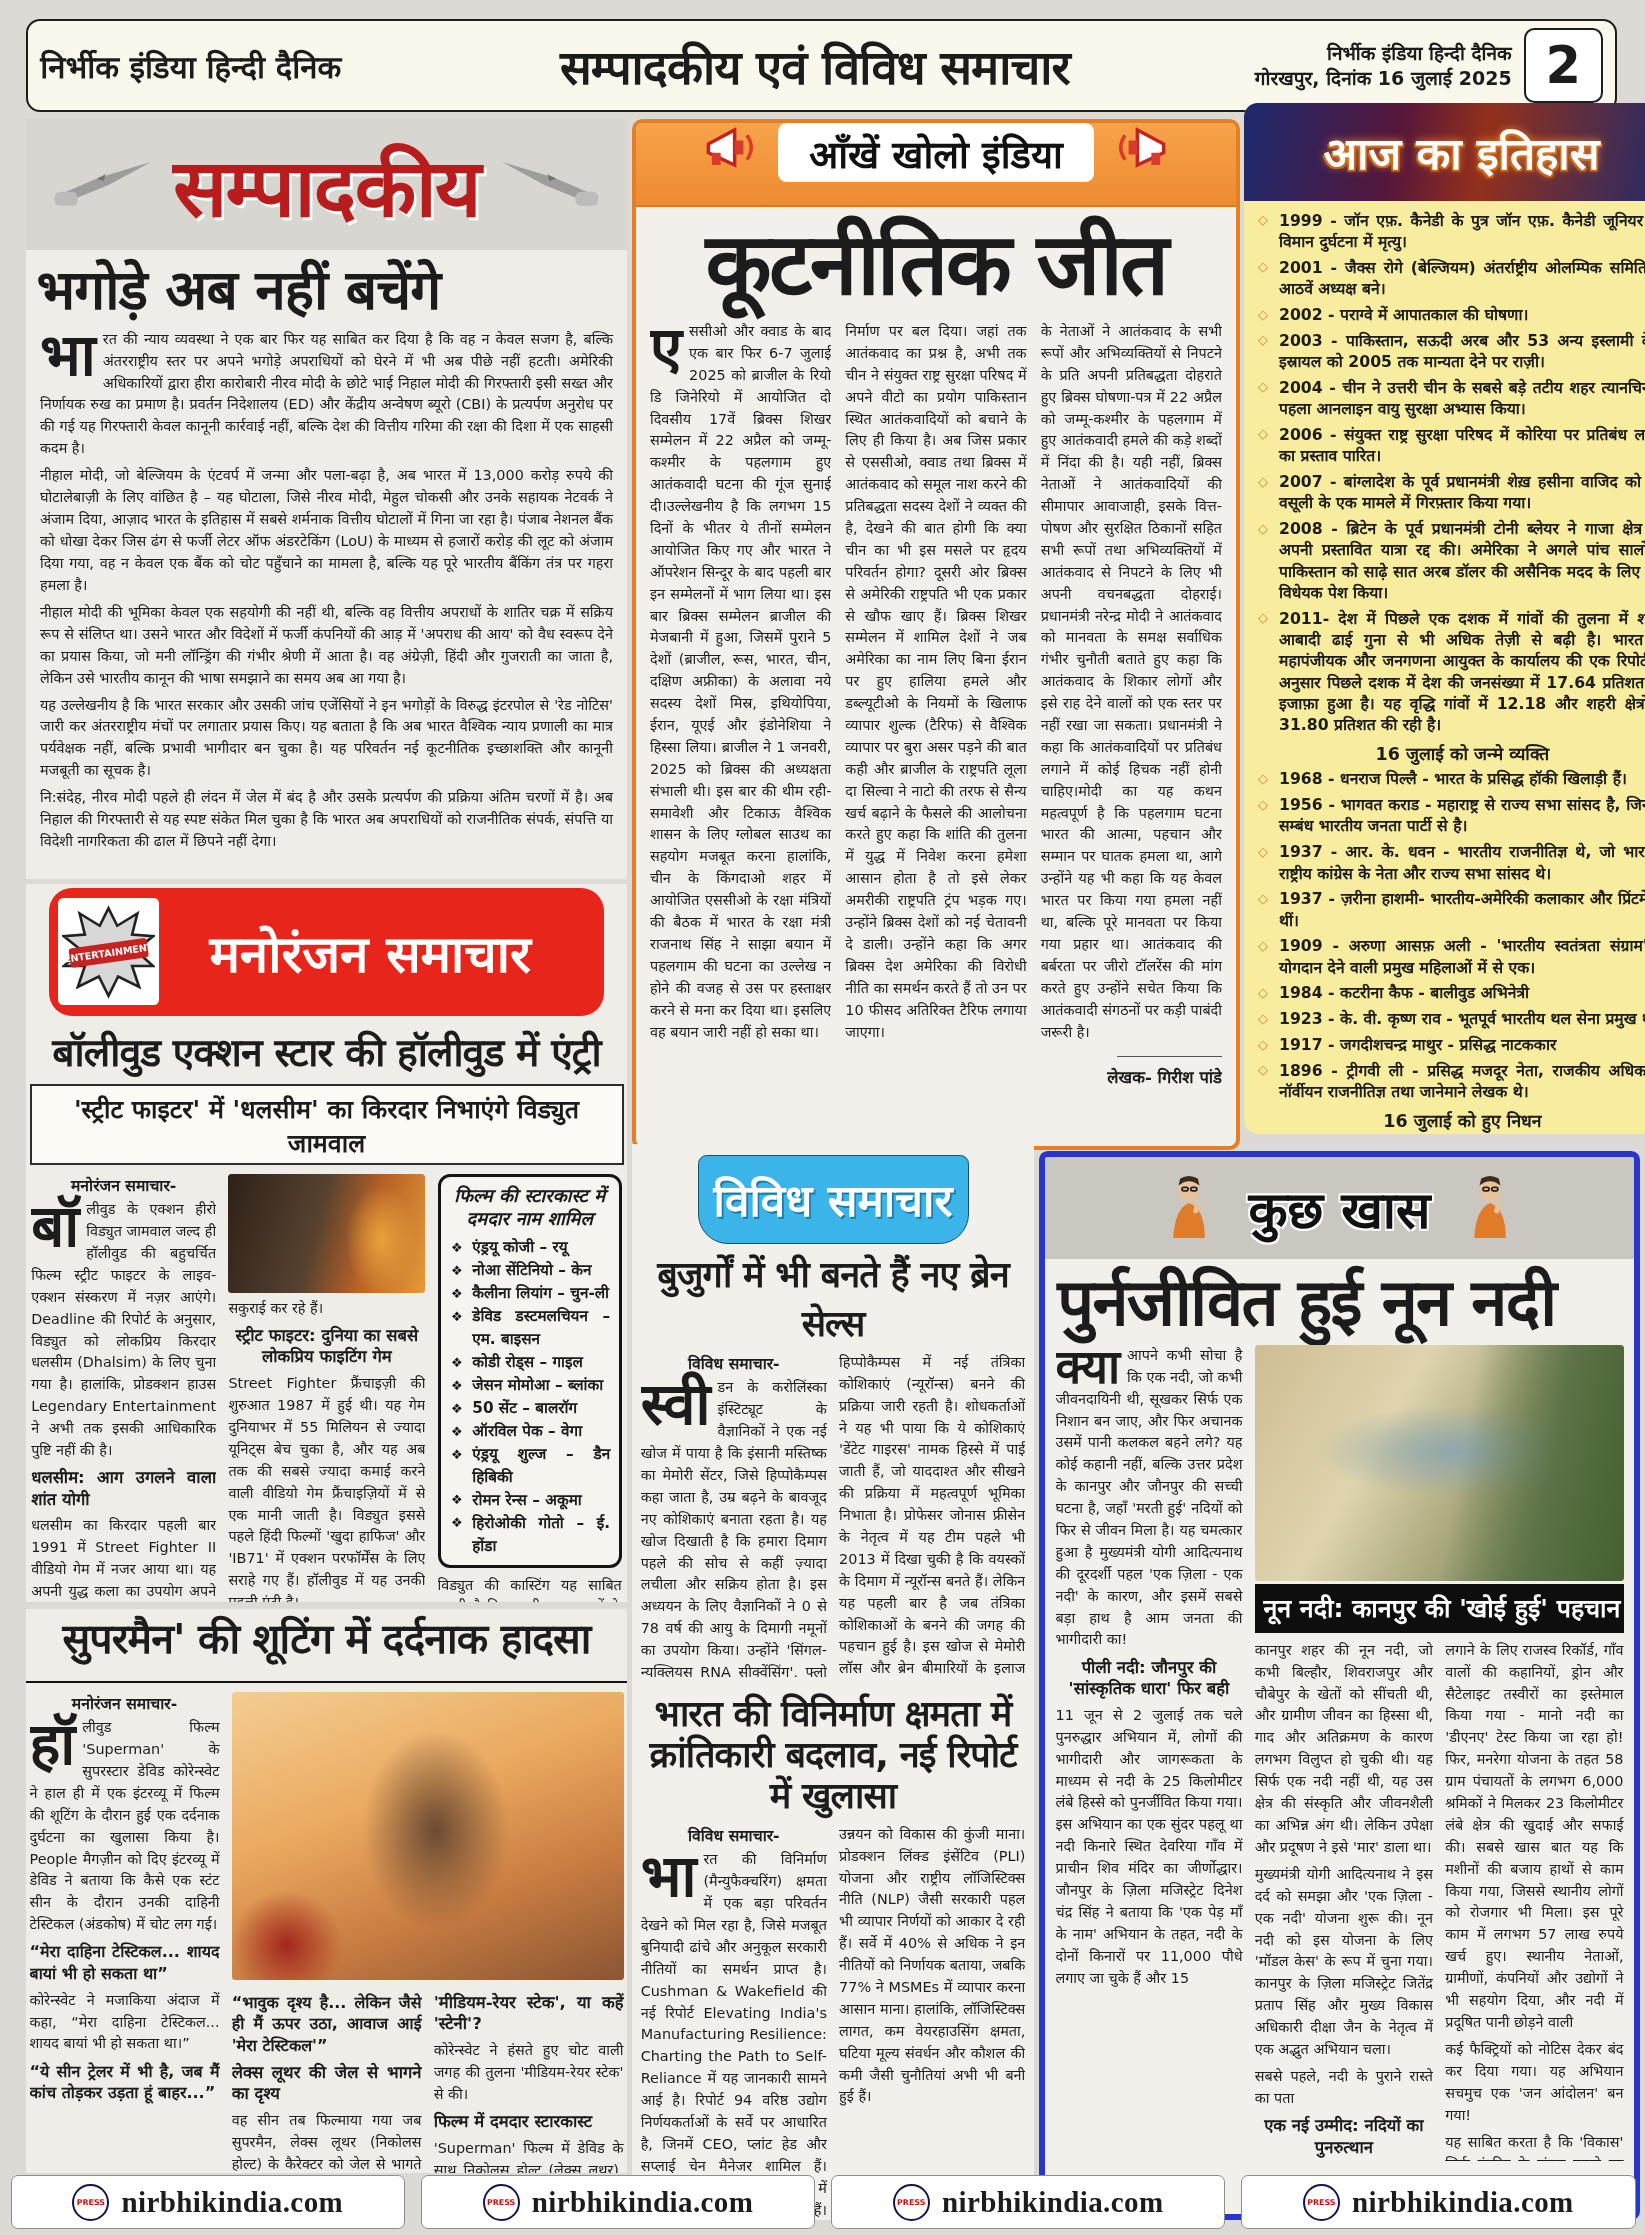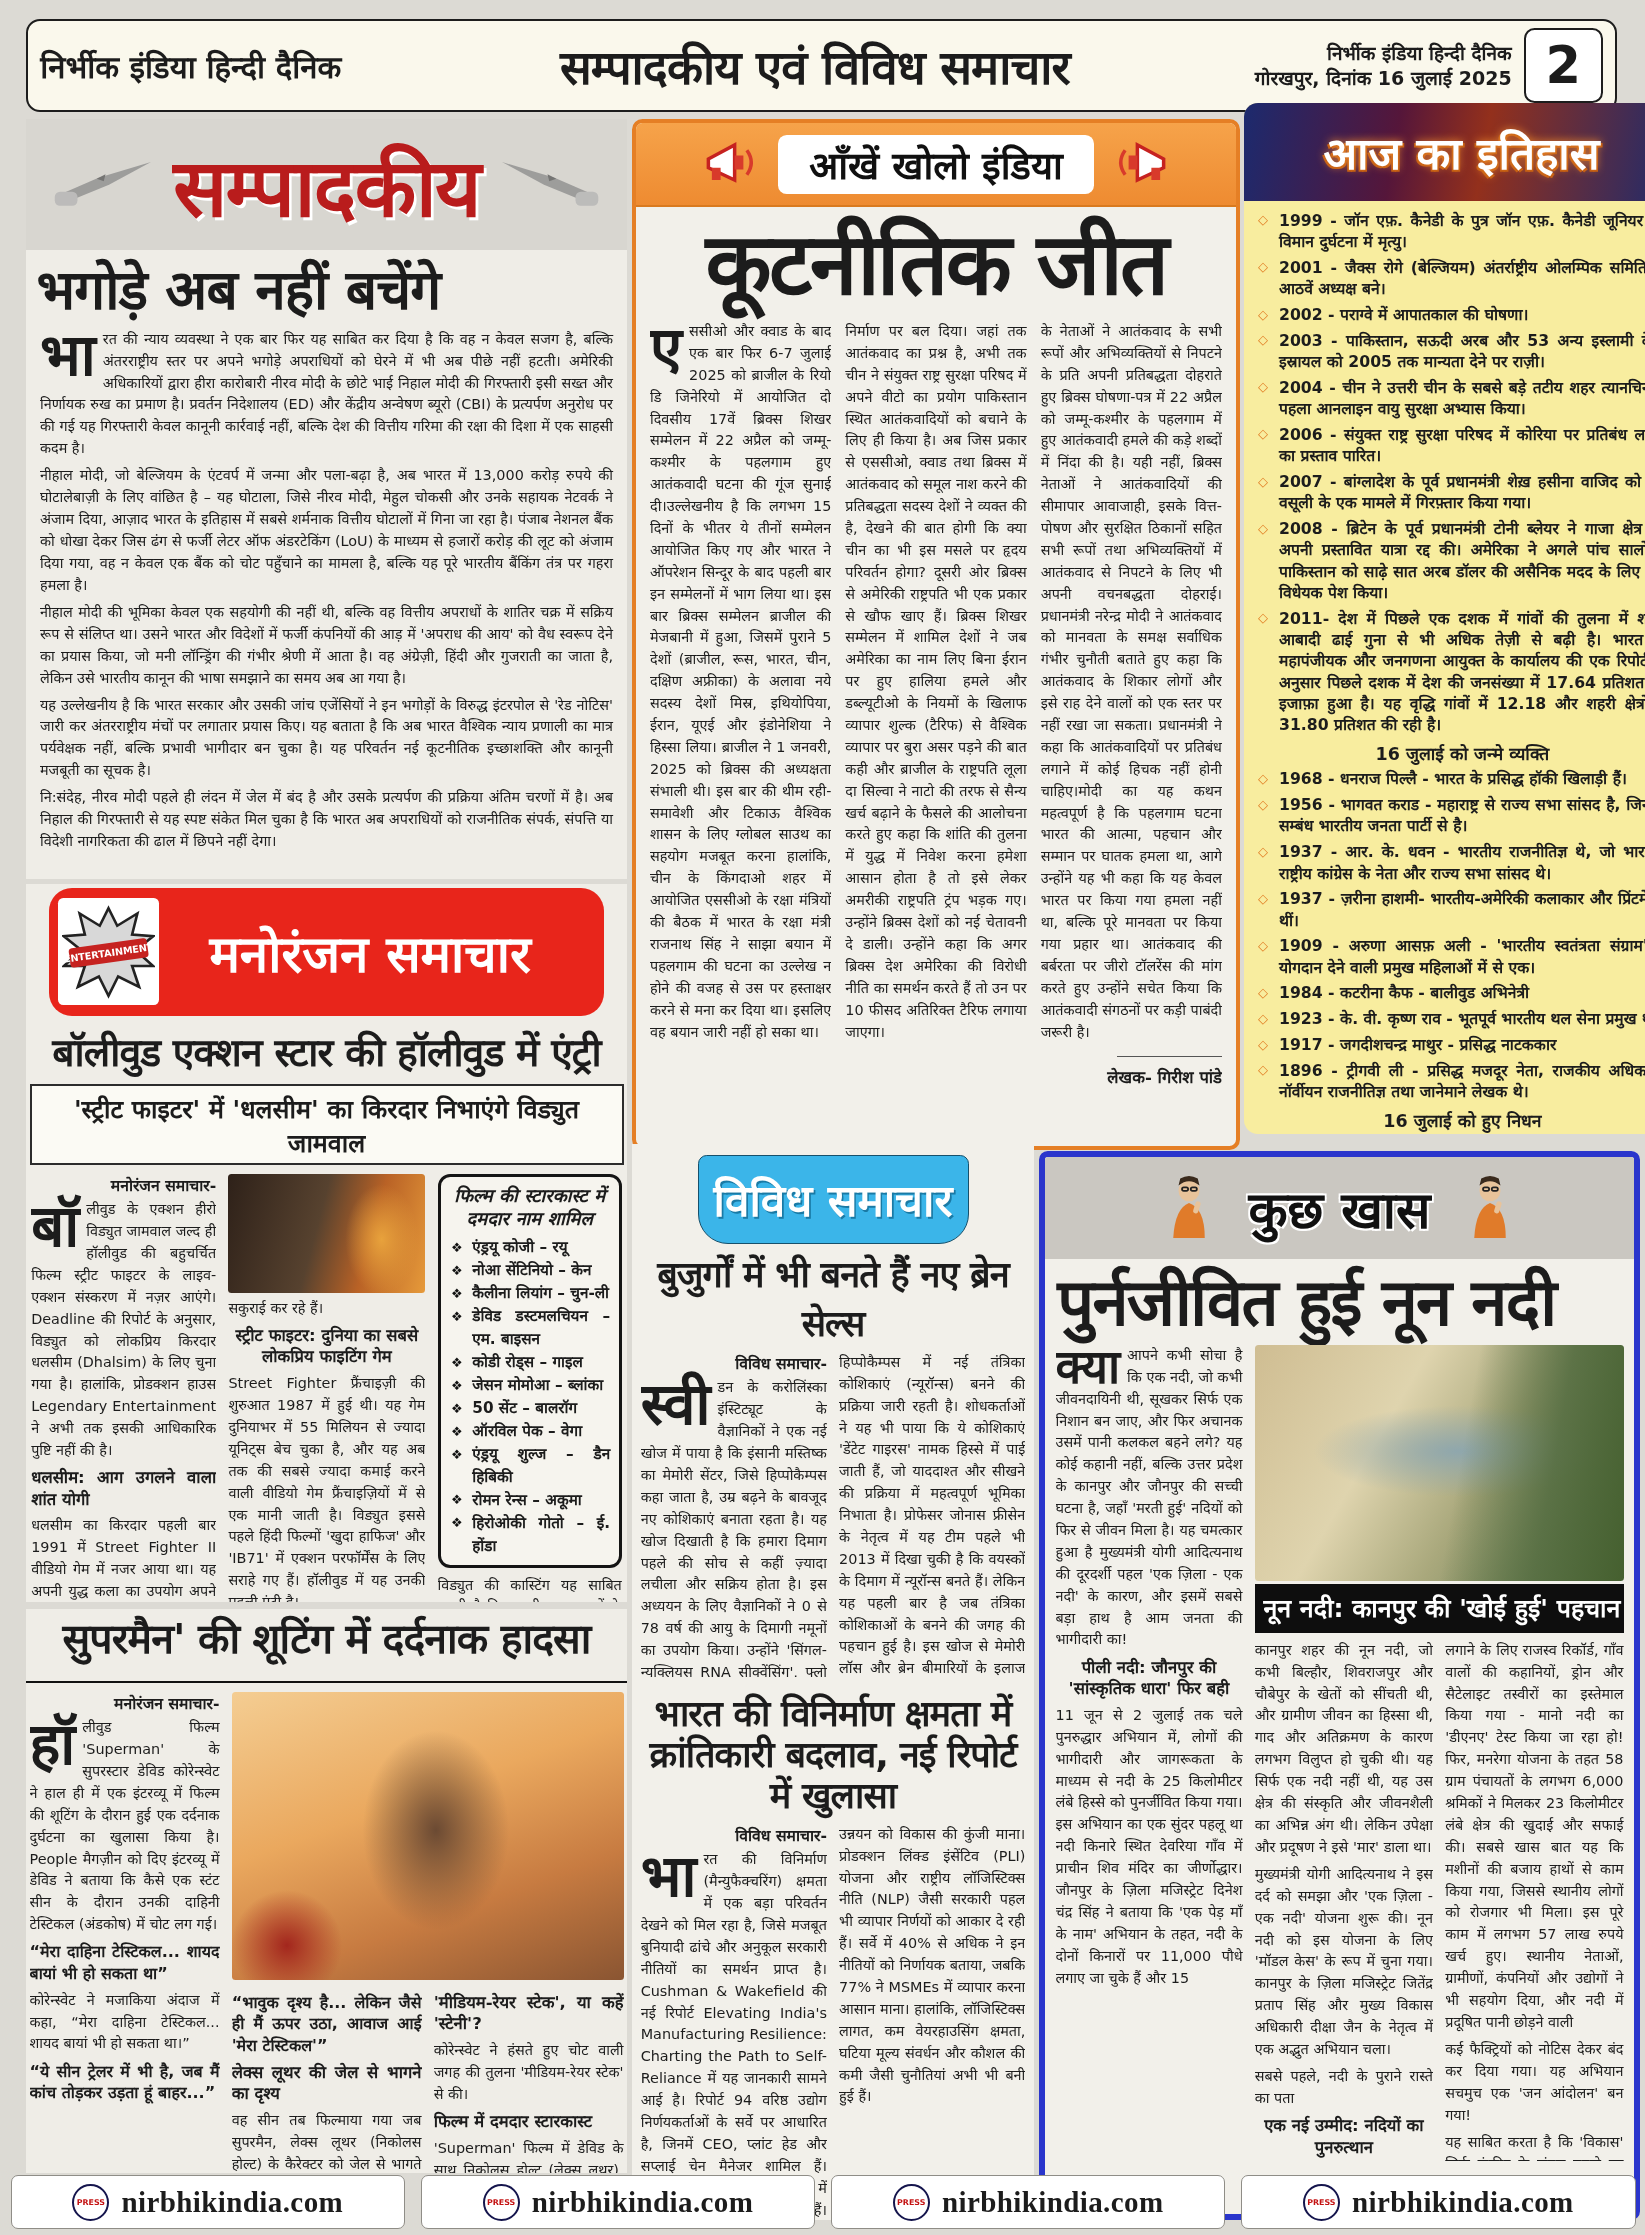--- a/index.html
+++ b/index.html
@@ -14,38 +14,38 @@
   .mast-left { width:349px; font-size:31px; font-weight:800; }
   .mast-center { flex:1; text-align:center; font-size:47px; font-weight:900; letter-spacing:-0.9px; }
   .mast-right { width:271px; text-align:right; font-size:19px; font-weight:700; line-height:1.3; }
   .page-num-box { width:79px; height:75px; border:2.6px solid #1d1d1d; border-radius:10.5px; background:#fff;
     display:flex; align-items:center; justify-content:center; font-size:51px; font-weight:800; }
 
   
   .col-text { font-size:14.4px; line-height:1.52; text-align:justify; }
   .col-text p { margin-bottom:5.2px; }
   .dropcap { float:left; font-size:58px; line-height:.82; font-weight:800; padding:3.5px 7px 0 0; }
-  .byline { text-align:right; font-weight:800; font-size:15.7px; margin-bottom:1.7px; }
+  .byline { text-align:center; font-weight:800; font-size:15.7px; margin-bottom:1.7px; }
   .sub-head { font-weight:800; font-size:16.6px; margin:5.2px 0; line-height:1.3; }
   .sub-head.center { text-align:center; }
   .author-line { text-align:right; font-weight:800; font-size:16.6px; margin-top:8.7px; }
   .author-rule { border-top:1.7px solid #555; width:105px; margin:12.2px 0 5.2px auto; }
 
   
   .editorial { position:absolute; left:26px; top:119px; width:601px; height:760px; background:#efede7; overflow:hidden; }
   .edit-banner { height:131px; background:#d8d6d0; display:flex; align-items:center; justify-content:center; gap:15.7px; }
   .edit-banner .title { font-size:80px; font-weight:900; color:#b91c1c; text-shadow:2.6px 2.6px 0 #ffffff; letter-spacing:-1.7px; }
   .hand-icon svg { width:105px; height:56px; opacity:.75; }
   .edit-headline { font-size:55px; font-weight:800; line-height:1.02; padding:12.2px 10.5px 3.5px; letter-spacing:-0.9px; }
   .edit-body { padding:7px 14px; height:533px; overflow:hidden; }
 
   
   .eyes { position:absolute; left:632px; top:119px; width:608px; height:1031px;
     border:4.4px solid #e57f25; border-radius:10.5px; background:#f2f0ea; overflow:hidden; }
-  .eyes-banner { height:84px; background:linear-gradient(#f6a34a,#ee8b31); display:flex; align-items:center; justify-content:center; gap:17.5px; border-bottom:2.6px solid #d97a1f; }
+  .eyes-banner { height:84px; background:linear-gradient(#f6a34a,#ee8b31); display:flex; align-items:flex-start; justify-content:center; gap:17.5px; border-bottom:2.6px solid #d97a1f; }
   .eyes-banner .label { background:#fff; color:#101010; font-weight:900; font-size:38px; padding:3.5px 31px; border-radius:8.7px; }
   .mega-icon svg { width:58px; height:49px; }
   .eyes-headline { text-align:center; font-size:86px; font-weight:900; letter-spacing:-2.6px; line-height:1; margin:14px 0 10.5px; }
   .eyes-cols { display:flex; gap:14px; padding:3.5px 14px; height:812px; overflow:hidden; }
   .eyes-col { flex:1; overflow:hidden; }
 
   
   .history { position:absolute; left:1244px; top:103px; width:435px; height:1031px; background:#f8ed9f; border-radius:14px; overflow:hidden; }
   .hist-banner { height:98px; background:linear-gradient(100deg,#1c2a6e 0%,#55163a 35%,#93301c 55%,#1c2a6e 100%);
     display:flex; align-items:center; justify-content:center; }

